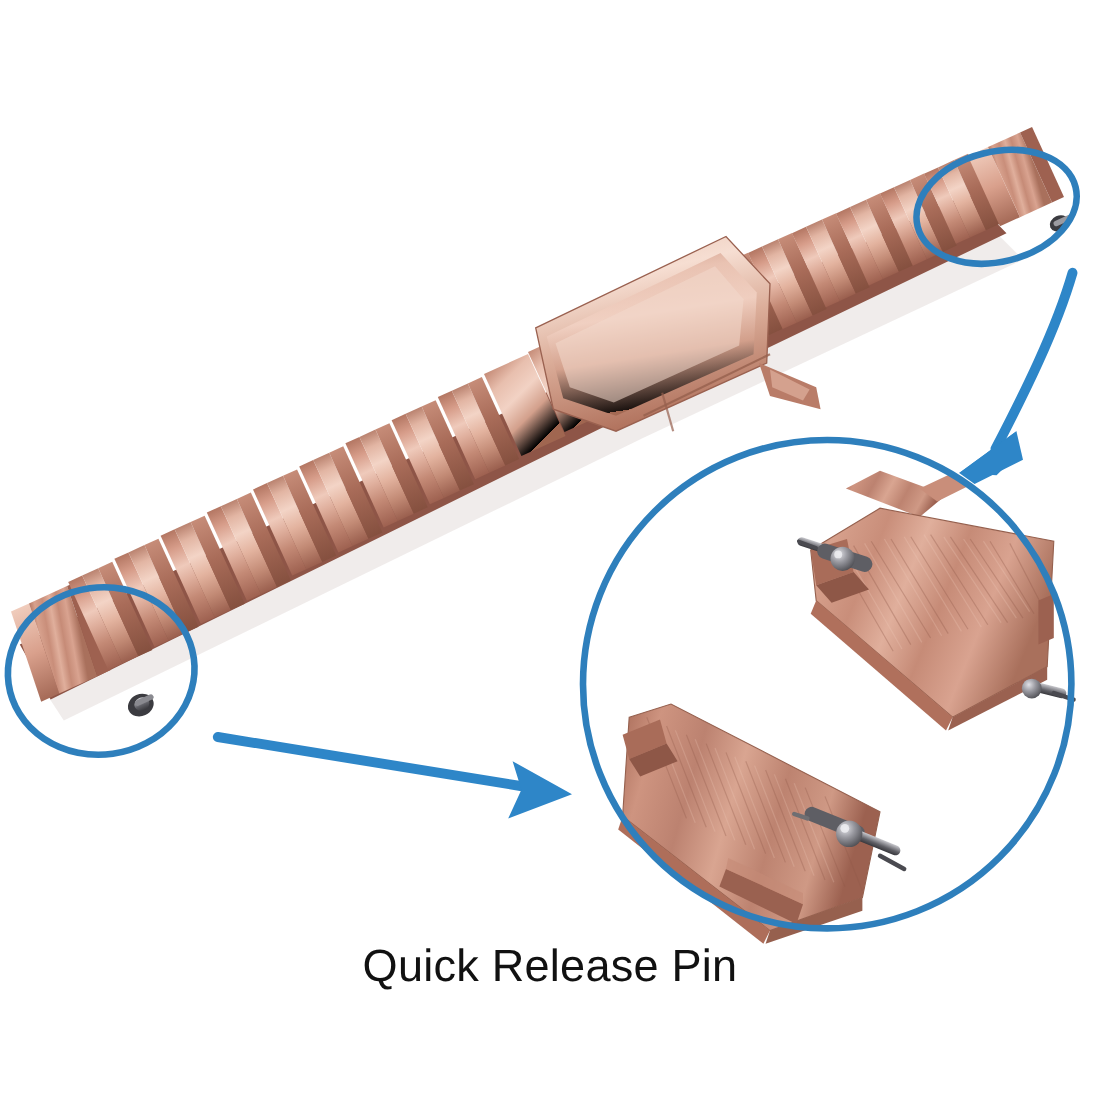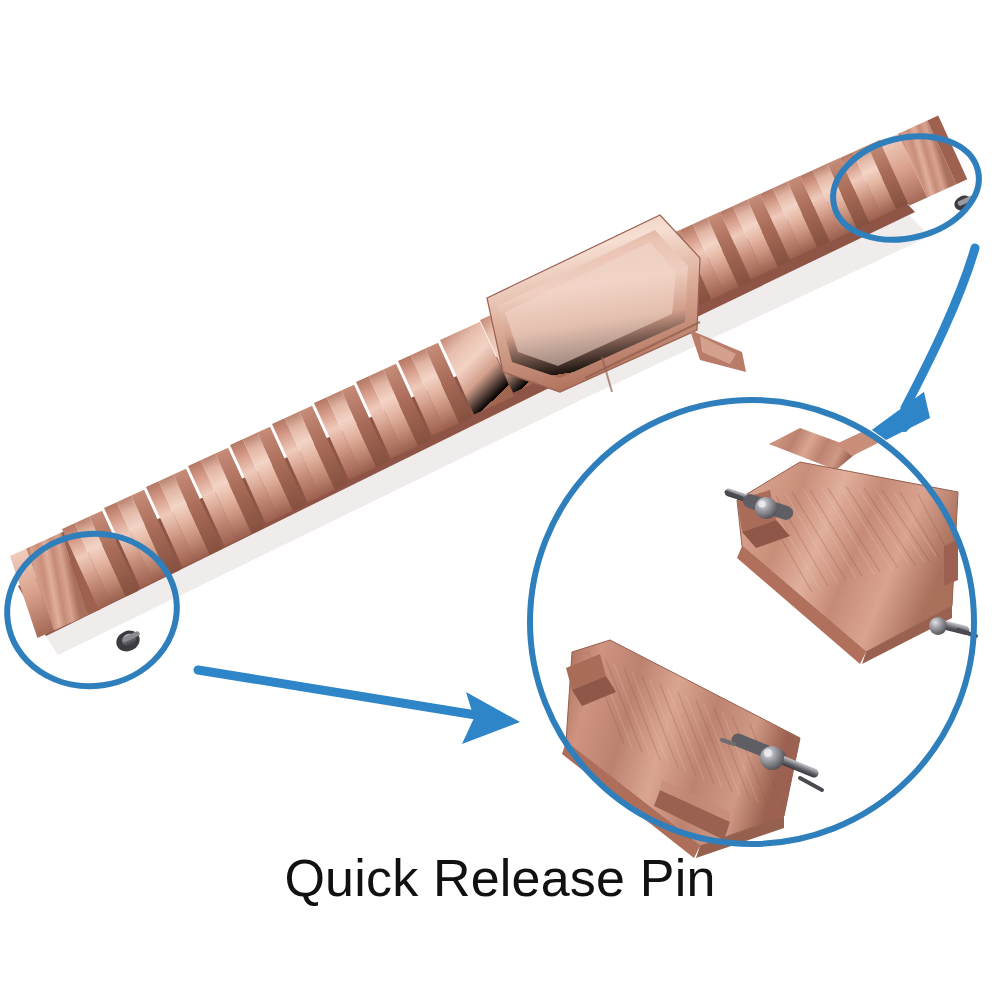--- a/index.html
+++ b/index.html
@@ -16,21 +16,21 @@
   }
   svg.layer{
     position:absolute;left:0;top:0;width:1000px;height:1000px;
     display:block;
   }
   .caption{
     position:absolute;
     left:0;right:0;
     top:855px;
     text-align:center;
-    font-size:52px;
+    font-size:41px;
     line-height:46px;
     letter-spacing:0.2px;
     color:#111111;
     font-family:"Liberation Sans", sans-serif;
     white-space:nowrap;
   }
 </style>
 </head>
 <body>
 

